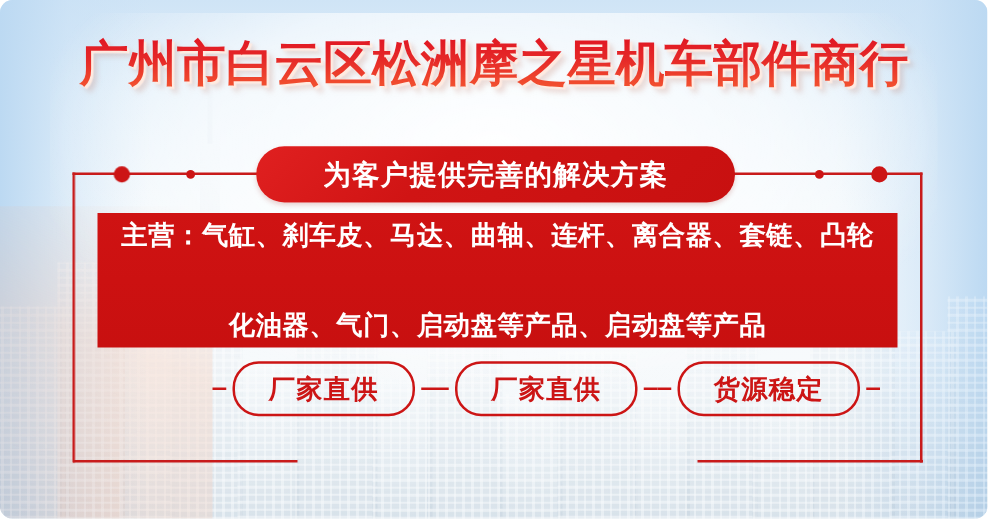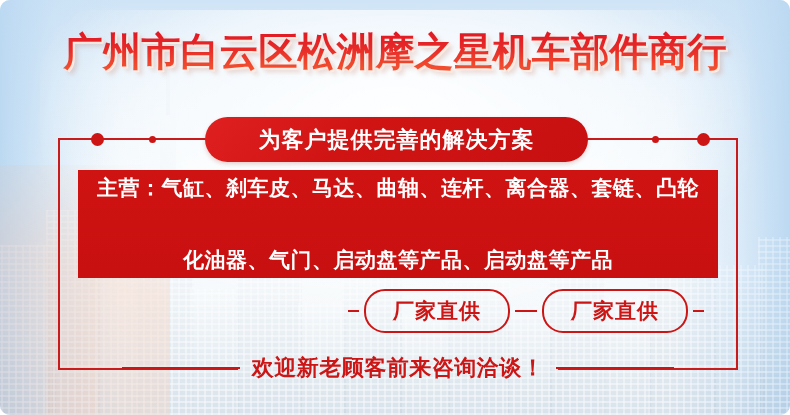--- a/index.html
+++ b/index.html
@@ -267,22 +267,24 @@
     </div>
 
     <div class="badge-wrap">
       <div class="badge-dash"></div>
       <div class="badge-pill">
         <span class="badge-text">厂家直供</span>
       </div>
       <div class="badge-dash"></div>
     </div>
 
-
-  </div>
-
-  <div class="bottom-row">
-    <div class="bottom-rule"></div>
-    <span class="bottom-text">欢迎新老顾客前来咨询洽谈！</span>
-    <div class="bottom-rule"></div>
-  </div>
+    <div class="badge-wrap">
+      <div class="badge-dash"></div>
+      <div class="badge-pill">
+        <span class="badge-text">货源稳定</span>
+      </div>
+      <div class="badge-dash"></div>
+    </div>
+
+  </div>
+
 
 </div>
 
 </body></html>

